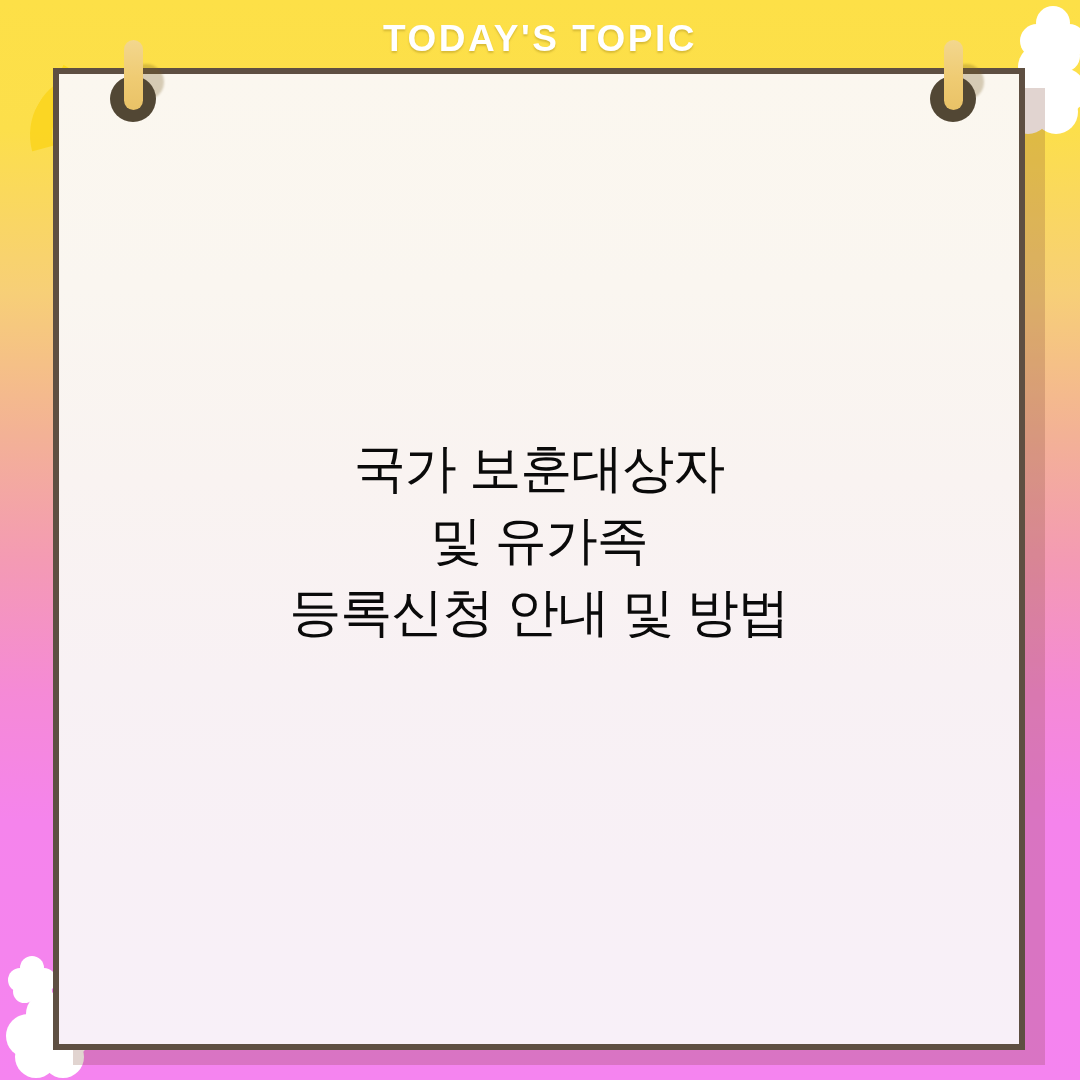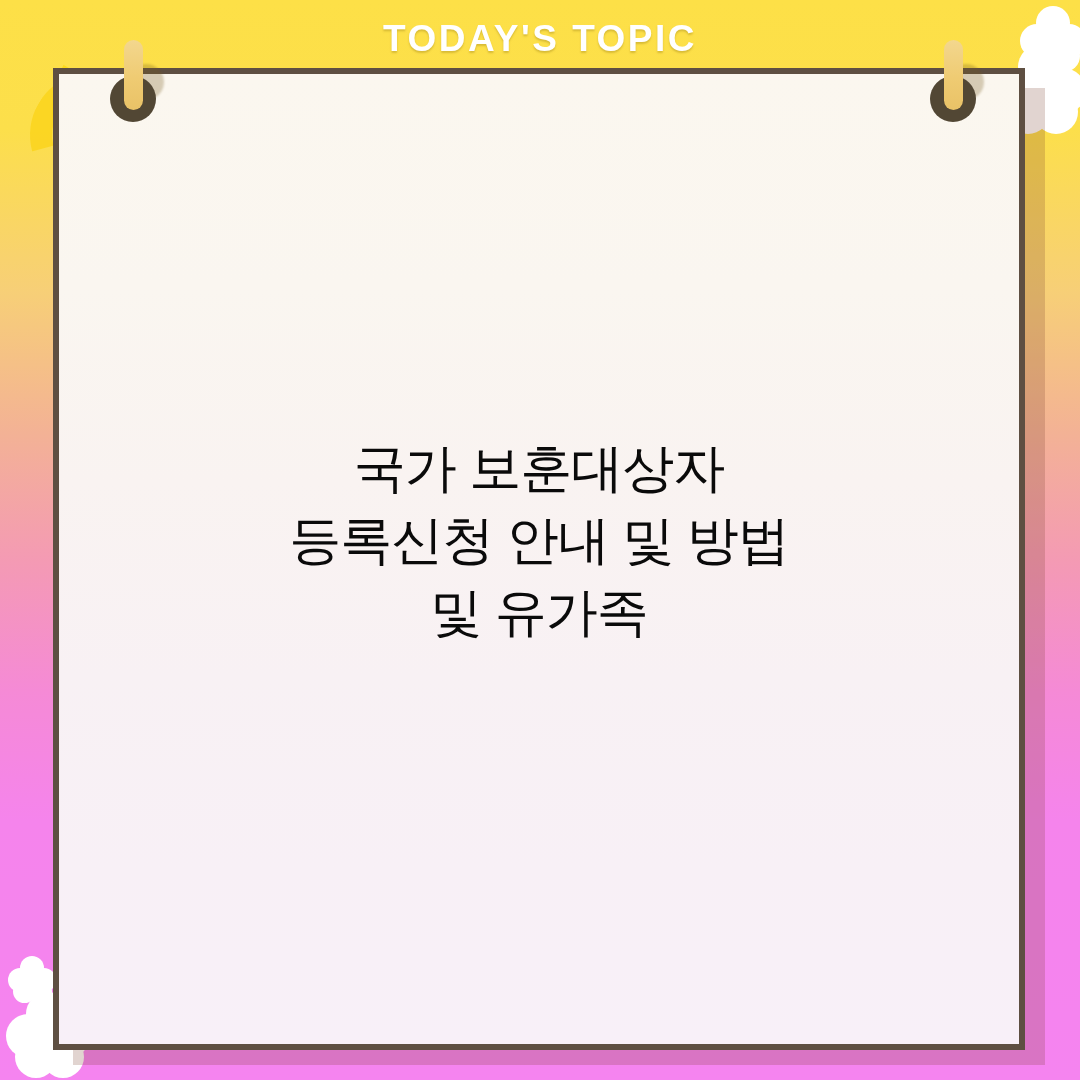--- a/index.html
+++ b/index.html
@@ -225,22 +225,22 @@
 
   <div id="header-band">
     <div id="header-title">TODAY'S TOPIC</div>
   </div>
 
   <div id="card-shadow"></div>
 
   <div id="card">
     <div id="headline">
       <span class="hl-line">국가 보훈대상자</span>
+      <span class="hl-line">및 유가족</span>
       <span class="hl-line">등록신청 안내 및 방법</span>
-      <span class="hl-line">및 유가족</span>
     </div>
   </div>
 
   <div class="pin" style="left:98px; top:38px;">
     <div class="pin-shadow"></div>
     <div class="pin-head"></div>
     <div class="pin-stem"></div>
   </div>
 
   <div class="pin" style="left:918px; top:38px;">

